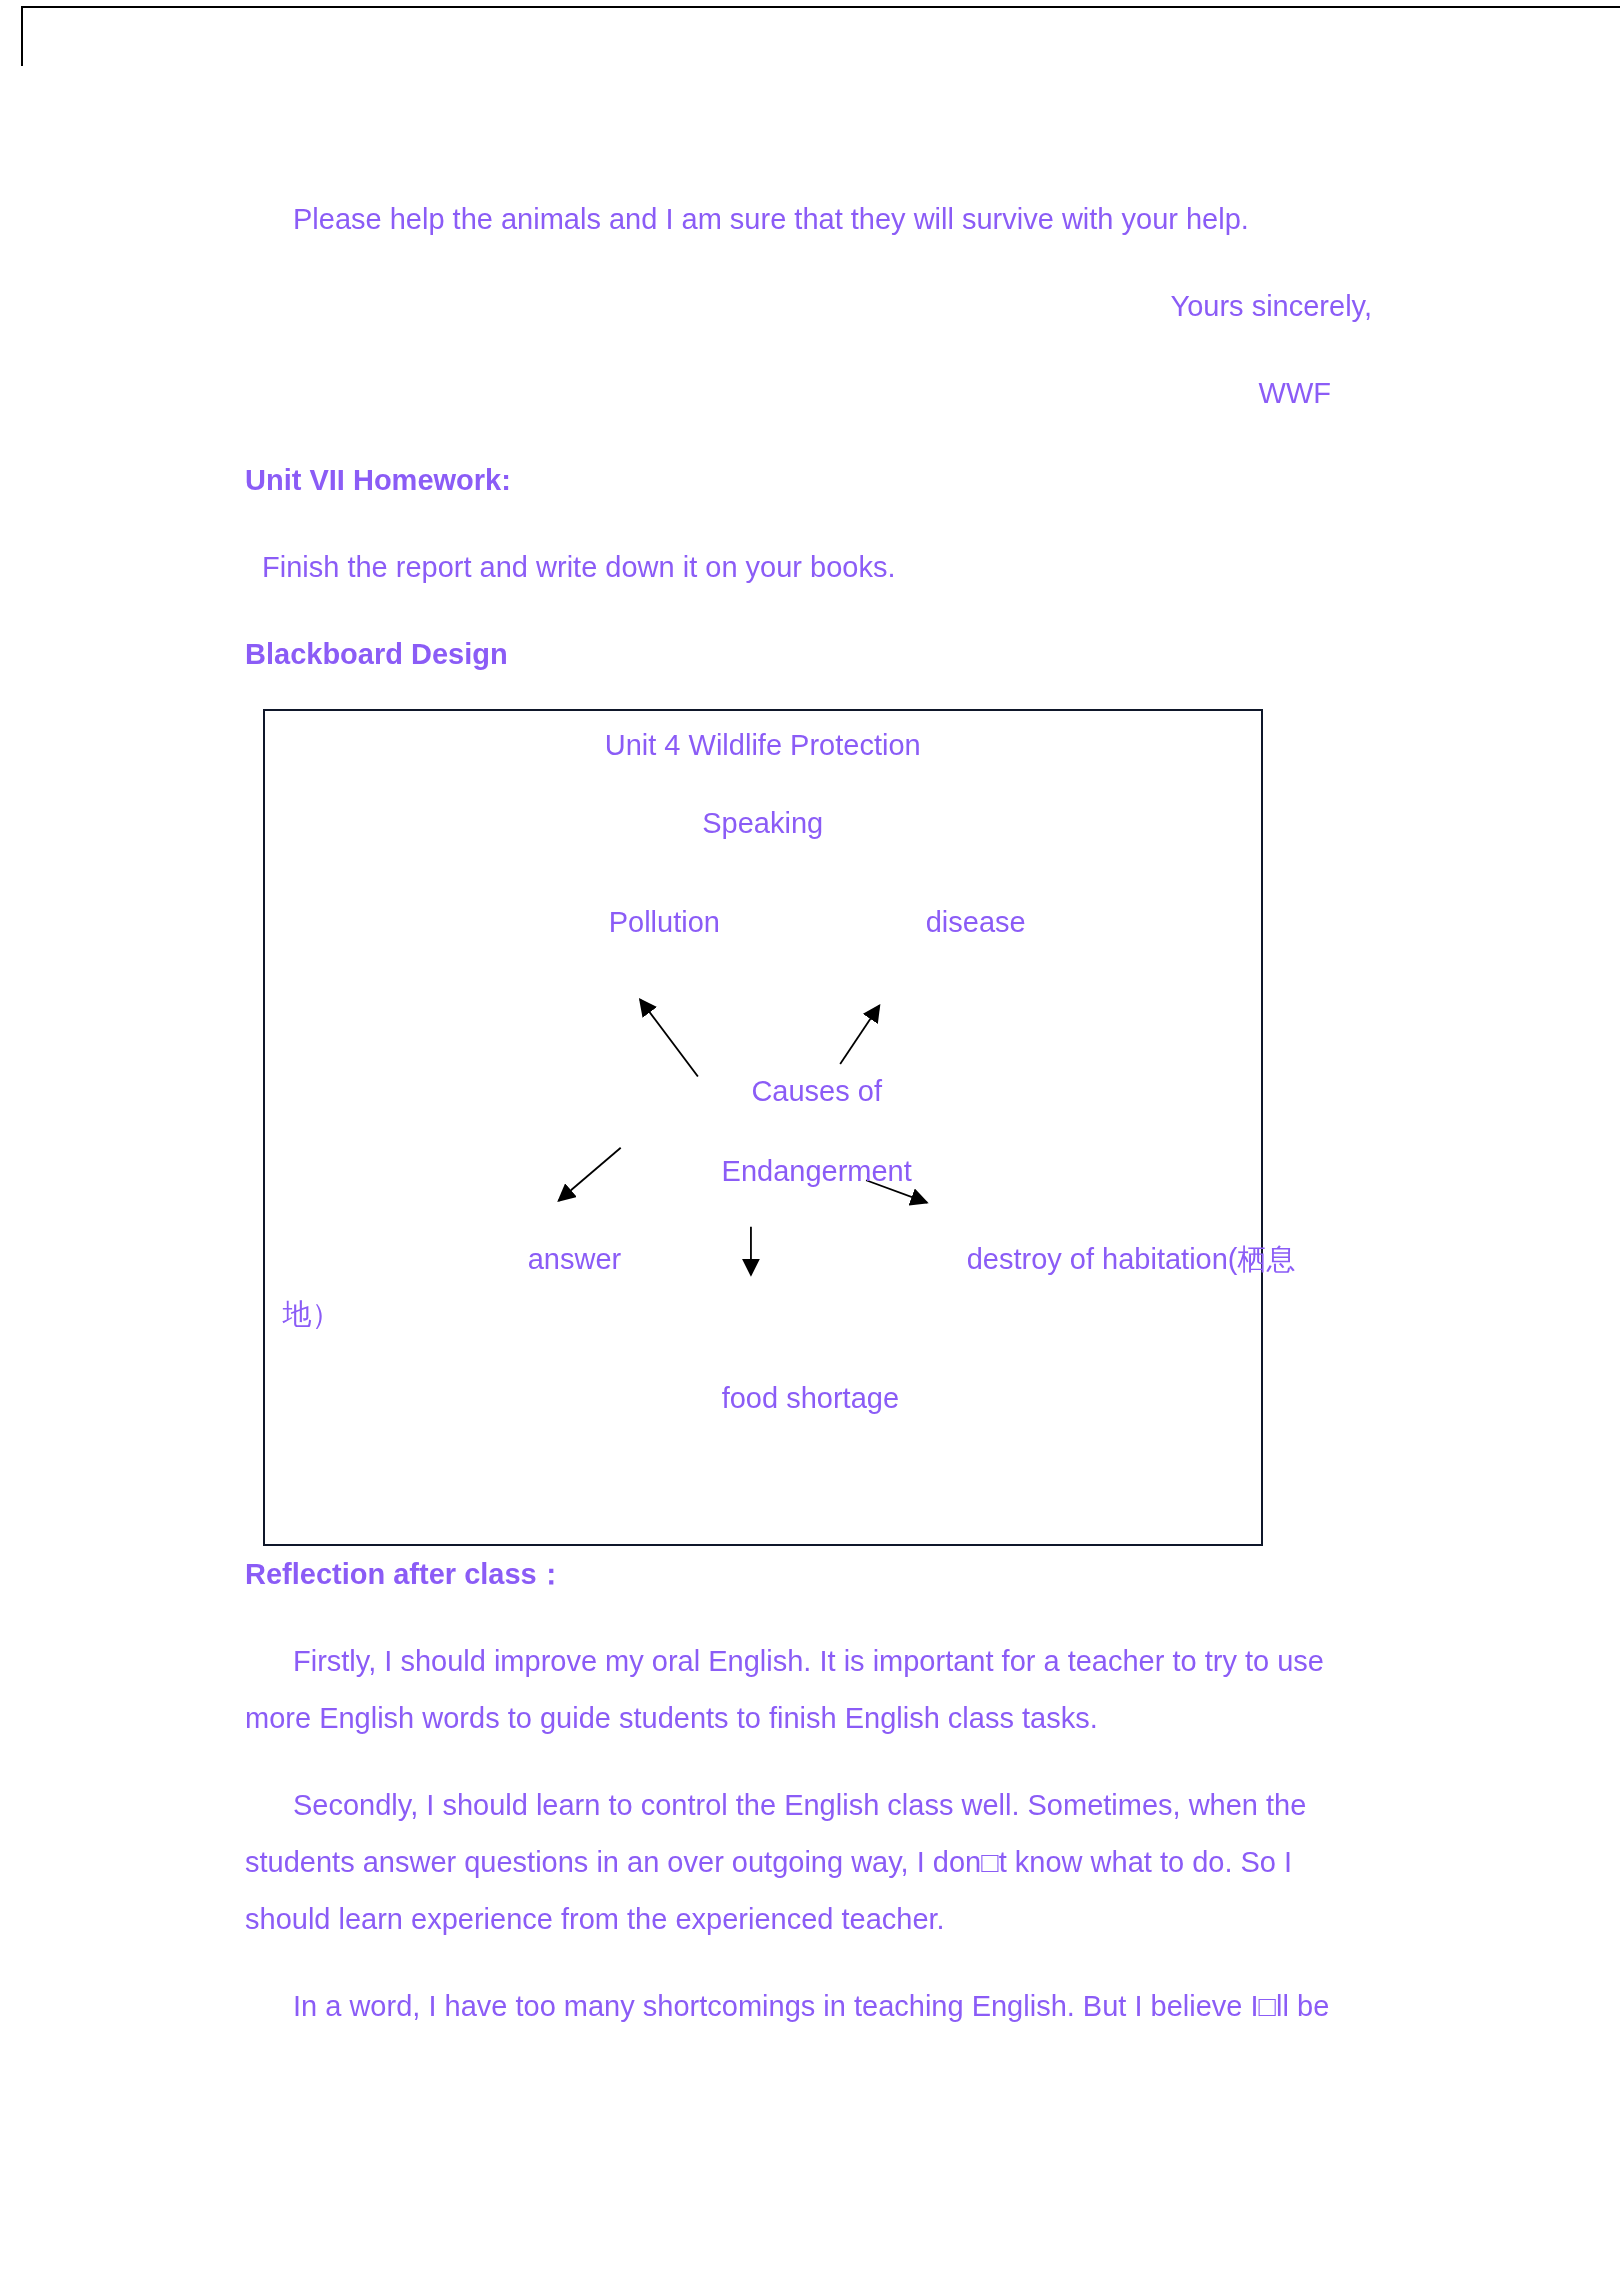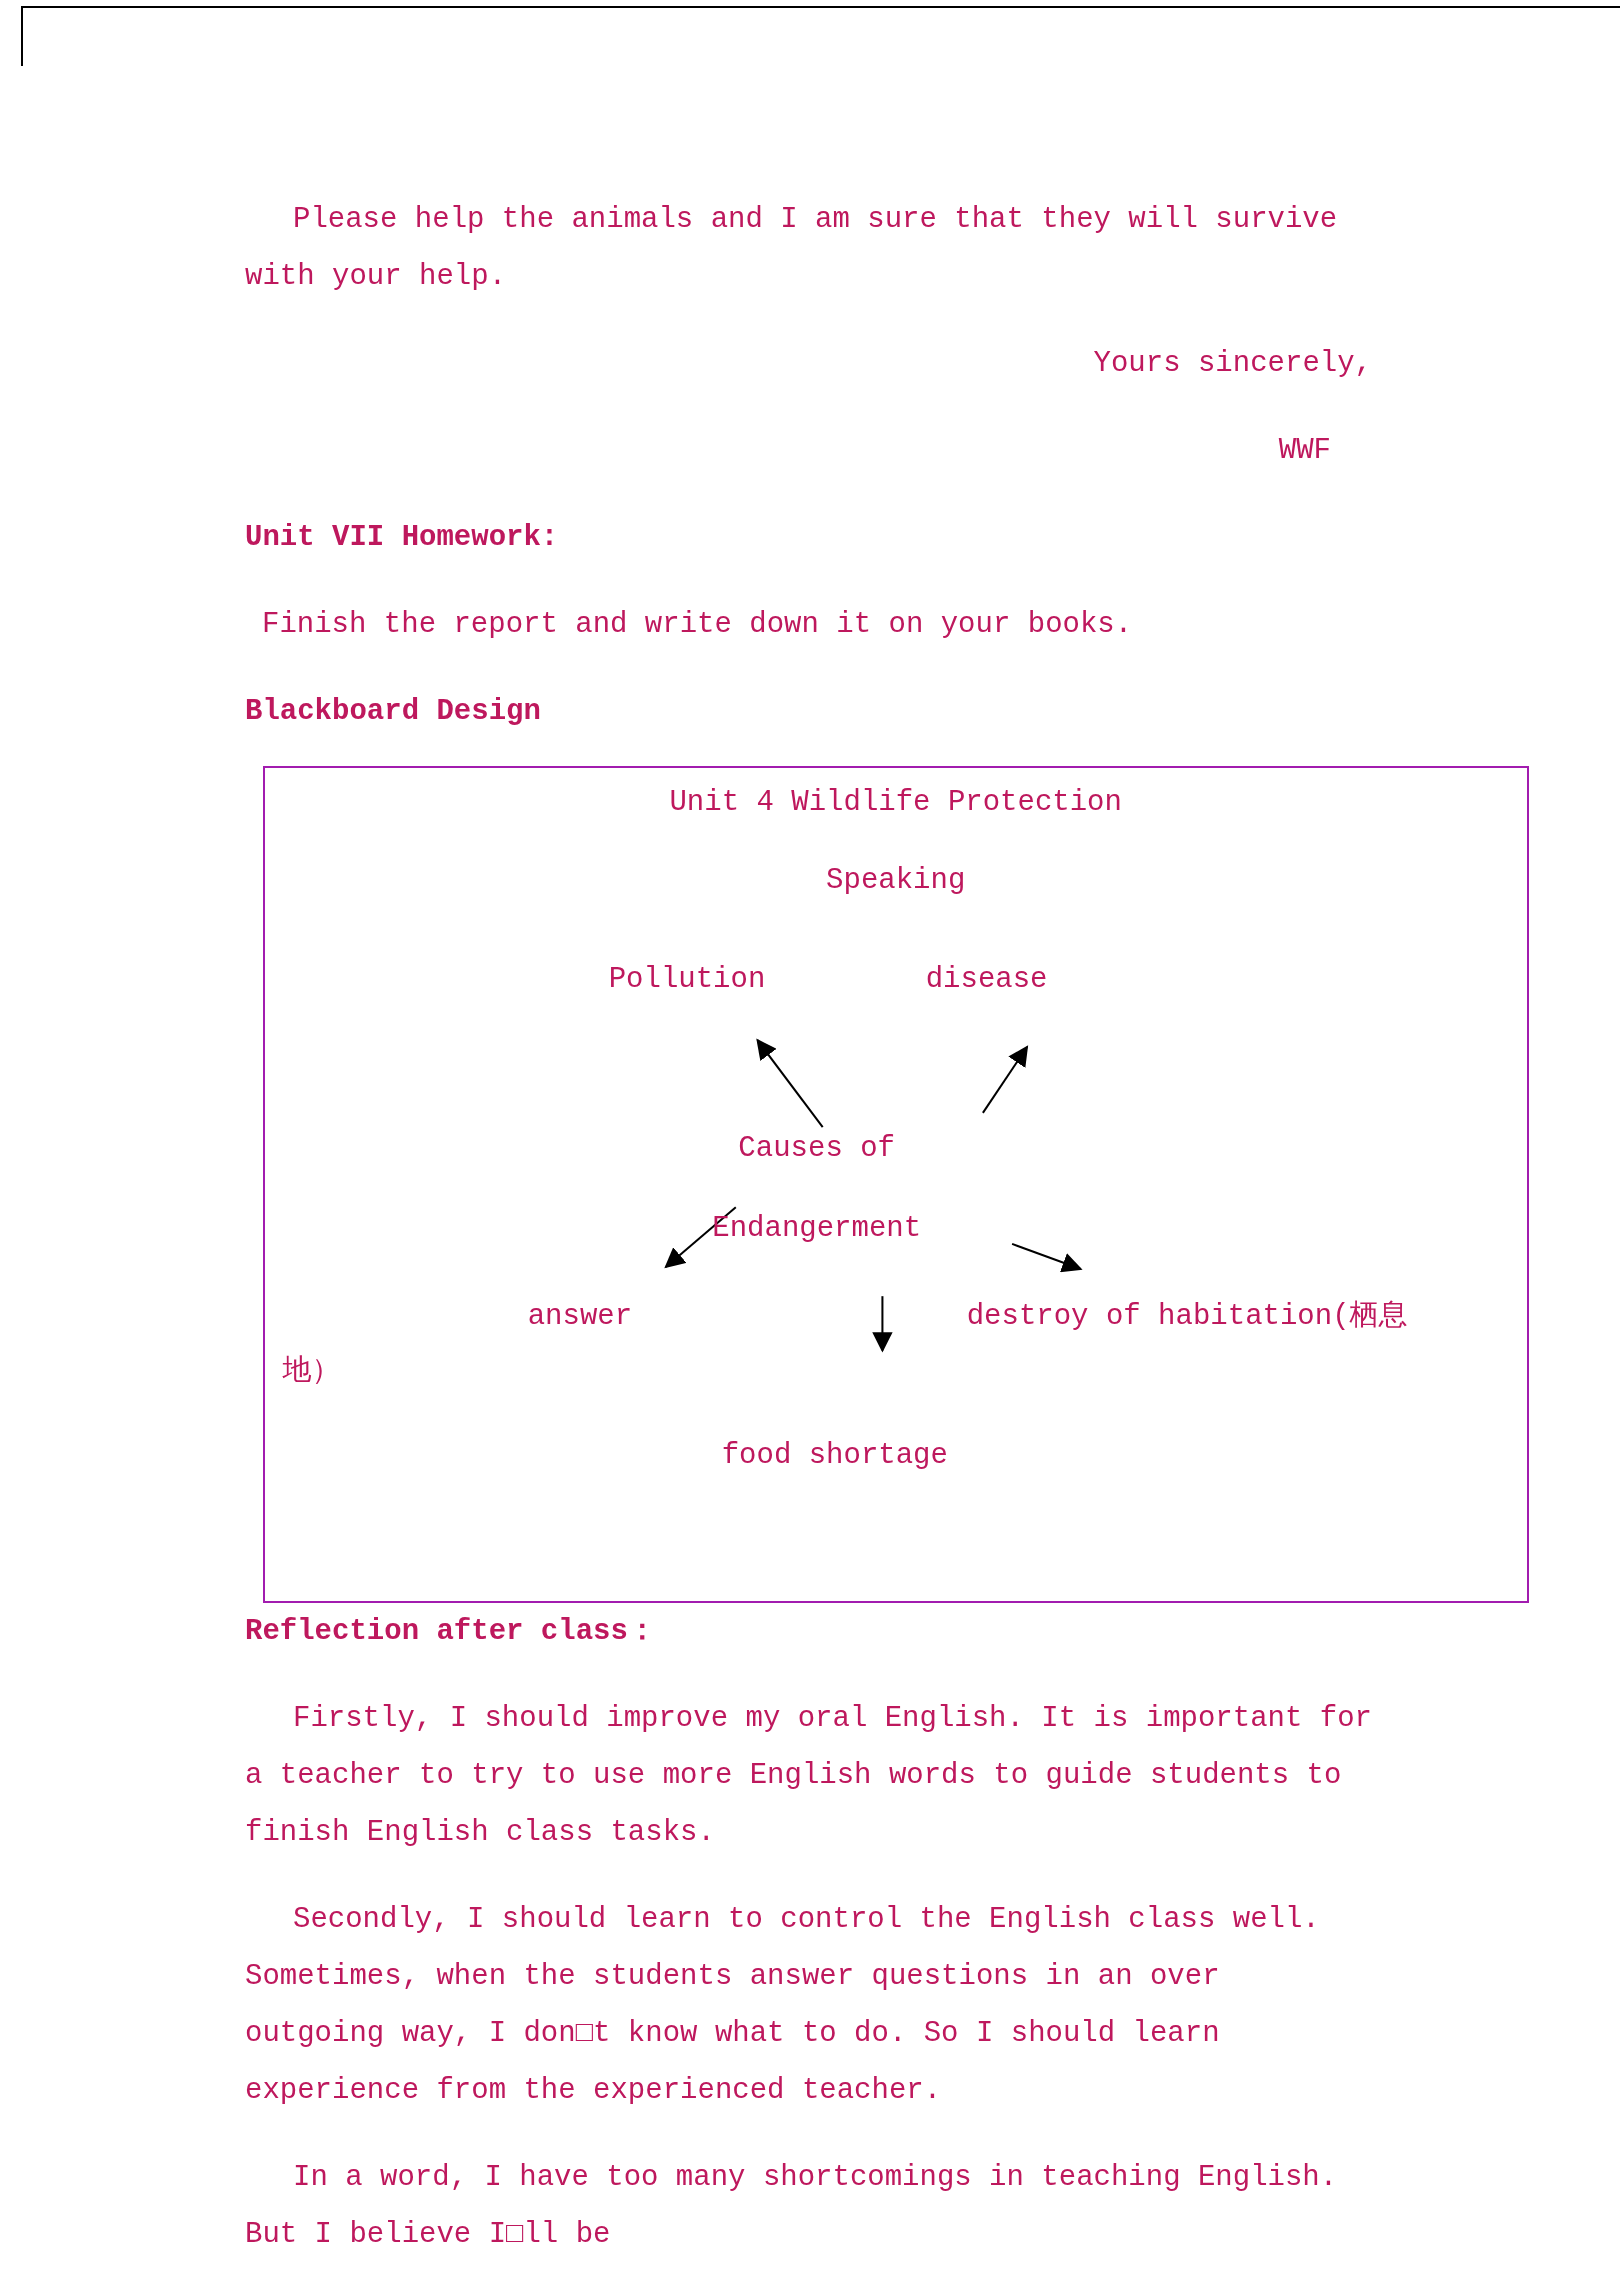--- a/index.html
+++ b/index.html
@@ -2,22 +2,22 @@
 <html style="font-size:11px"><head>
 <meta charset="utf-8">
 <style>
   * { box-sizing: border-box; }
   html, body { margin: 0; padding: 0; background: #ffffff; }
   .page {
     position: relative;
     width: 1623px;
     height: 2295px;
     background: #ffffff;
-    color: #be185d;
-    font-family: Liberation Mono, monospace;
+    color: #8b5cf6;
+    font-family: Liberation Sans, sans-serif;
     font-size: 29px;
     overflow: hidden;
   }
   .top-rule { position: absolute; top: 5.5px; left: 20.5px; right: 2.7px; height: 2px; background: #000; }
   .left-rule { position: absolute; top: 5.5px; left: 20.5px; width: 2px; height: 60px; background: #000; }
 
   .content { position: absolute; top: 191px; left: 245px; width: 1127px; }
 
   .content p, .content h3 {
     margin: 0 0 30px 0;
@@ -26,23 +26,23 @@
     font-weight: normal;
   }
   .content h3 { font-weight: bold; }
   .indent { text-indent: 48px; }
   .small-indent { text-indent: 17px; }
   .right { text-align: right; }
   .wwf { margin-bottom: 3.4px; padding-right: 41px; }
 
   .diagram-box {
     position: relative;
-    width: 1266px;
+    width: 1000px;
     height: 837px;
-    border: 2px solid #a21caf;
+    border: 2px solid #0f172a;
     margin: -4.1px 0 0 17.7px;
     background: #ffffff;
   }
   .dlabel {
     position: absolute;
     white-space: nowrap;
     line-height: 31px;
     font-size: 29px;
   }
   .centered { transform: translateX(-50%); }

